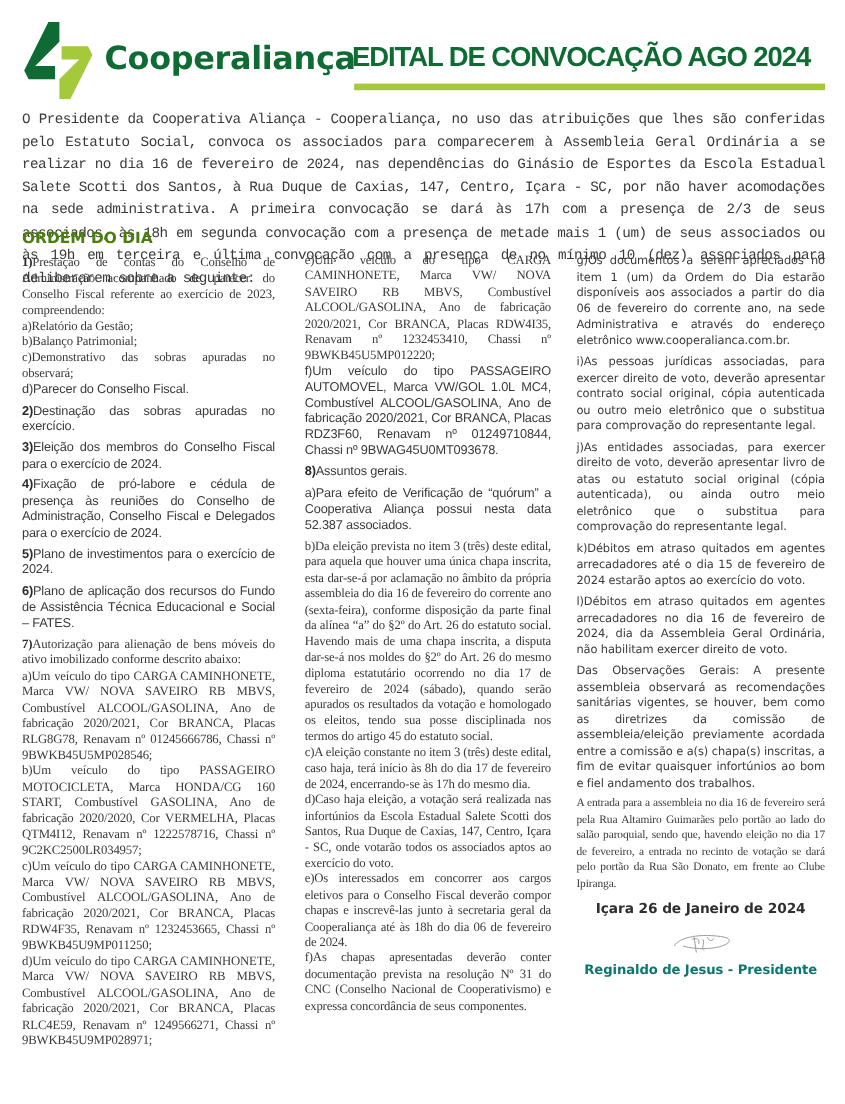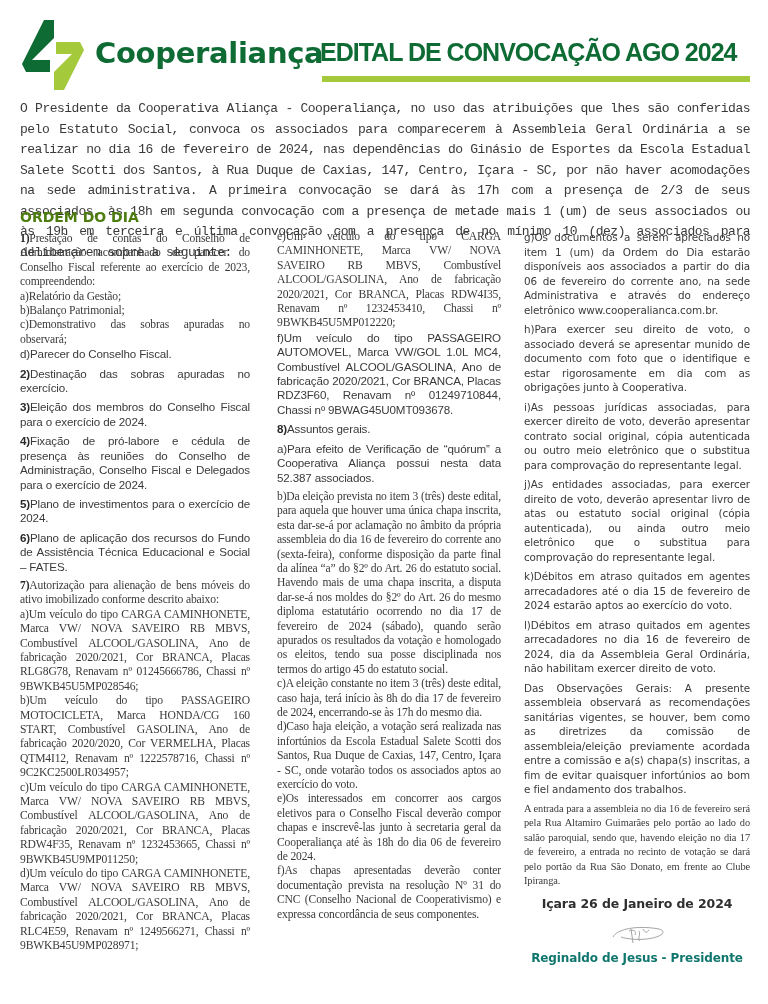--- a/index.html
+++ b/index.html
@@ -69,21 +69,20 @@
   <div class="para">a)Para efeito de Verificação de “quórum” a Cooperativa Aliança possui nesta data 52.387 associados.</div>
   <div class="para tight">b)Da eleição prevista no item 3 (três) deste edital, para aquela que houver uma única chapa inscrita, esta dar-se-á por aclamação no âmbito da própria assembleia do dia 16 de fevereiro do corrente ano (sexta-feira), conforme disposição da parte final da alínea “a” do §2º do Art. 26 do estatuto social. Havendo mais de uma chapa inscrita, a disputa dar-se-á nos moldes do §2º do Art. 26 do mesmo diploma estatutário ocorrendo no dia 17 de fevereiro de 2024 (sábado), quando serão apurados os resultados da votação e homologado os eleitos, tendo sua posse disciplinada nos termos do artigo 45 do estatuto social.</div>
   <div class="para tight">c)A eleição constante no item 3 (três) deste edital, caso haja, terá início às 8h do dia 17 de fevereiro de 2024, encerrando-se às 17h do mesmo dia.</div>
   <div class="para tight">d)Caso haja eleição, a votação será realizada nas infortúnios da Escola Estadual Salete Scotti dos Santos, Rua Duque de Caxias, 147, Centro, Içara - SC, onde votarão todos os associados aptos ao exercício do voto.</div>
   <div class="para tight">e)Os interessados em concorrer aos cargos eletivos para o Conselho Fiscal deverão compor chapas e inscrevê-las junto à secretaria geral da Cooperaliança até às 18h do dia 06 de fevereiro de 2024.</div>
   <div class="para tight">f)As chapas apresentadas deverão conter documentação prevista na resolução Nº 31 do CNC (Conselho Nacional de Cooperativismo) e expressa concordância de seus componentes.</div>
 </div>
 
 <div class="col col3">
   <div class="para">g)Os documentos a serem apreciados no item 1 (um) da Ordem do Dia estarão disponíveis aos associados a partir do dia 06 de fevereiro do corrente ano, na sede Administrativa e através do endereço eletrônico www.cooperalianca.com.br.</div>
-  <div class="para">h)Para exercer seu direito de voto, o associado deverá se apresentar munido de documento com foto que o identifique e estar rigorosamente em dia com as obrigações junto à Cooperativa.</div>
   <div class="para">i)As pessoas jurídicas associadas, para exercer direito de voto, deverão apresentar contrato social original, cópia autenticada ou outro meio eletrônico que o substitua para comprovação do representante legal.</div>
   <div class="para">j)As entidades associadas, para exercer direito de voto, deverão apresentar livro de atas ou estatuto social original (cópia autenticada), ou ainda outro meio eletrônico que o substitua para comprovação do representante legal.</div>
   <div class="para">k)Débitos em atraso quitados em agentes arrecadadores até o dia 15 de fevereiro de 2024 estarão aptos ao exercício do voto.</div>
   <div class="para">l)Débitos em atraso quitados em agentes arrecadadores no dia 16 de fevereiro de 2024, dia da Assembleia Geral Ordinária, não habilitam exercer direito de voto.</div>
   <div class="para">Das Observações Gerais: A presente assembleia observará as recomendações sanitárias vigentes, se houver, bem como as diretrizes da comissão de assembleia/eleição previamente acordada entre a comissão e a(s) chapa(s) inscritas, a fim de evitar quaisquer infortúnios ao bom e fiel andamento dos trabalhos.</div>
   <div class="para tight">A entrada para a assembleia no dia 16 de fevereiro será pela Rua Altamiro Guimarães pelo portão ao lado do salão paroquial, sendo que, havendo eleição no dia 17 de fevereiro, a entrada no recinto de votação se dará pelo portão da Rua São Donato, em frente ao Clube Ipiranga.</div>
   <div class="sig-date">Içara 26 de Janeiro de 2024</div>
   <svg class="signature" viewBox="0 0 60 26">
     <path d="M6,16 C10,8 30,4 52,8 C60,10 56,16 40,18 C30,19 20,18 14,16" fill="none" stroke="#9a9a9a" stroke-width="0.9"></path>
     <path d="M24,8 L26,22 M22,10 C26,8 30,10 28,14 M32,10 C34,14 30,18 33,20 M36,8 C38,12 40,12 42,9" fill="none" stroke="#9a9a9a" stroke-width="0.9"></path>

